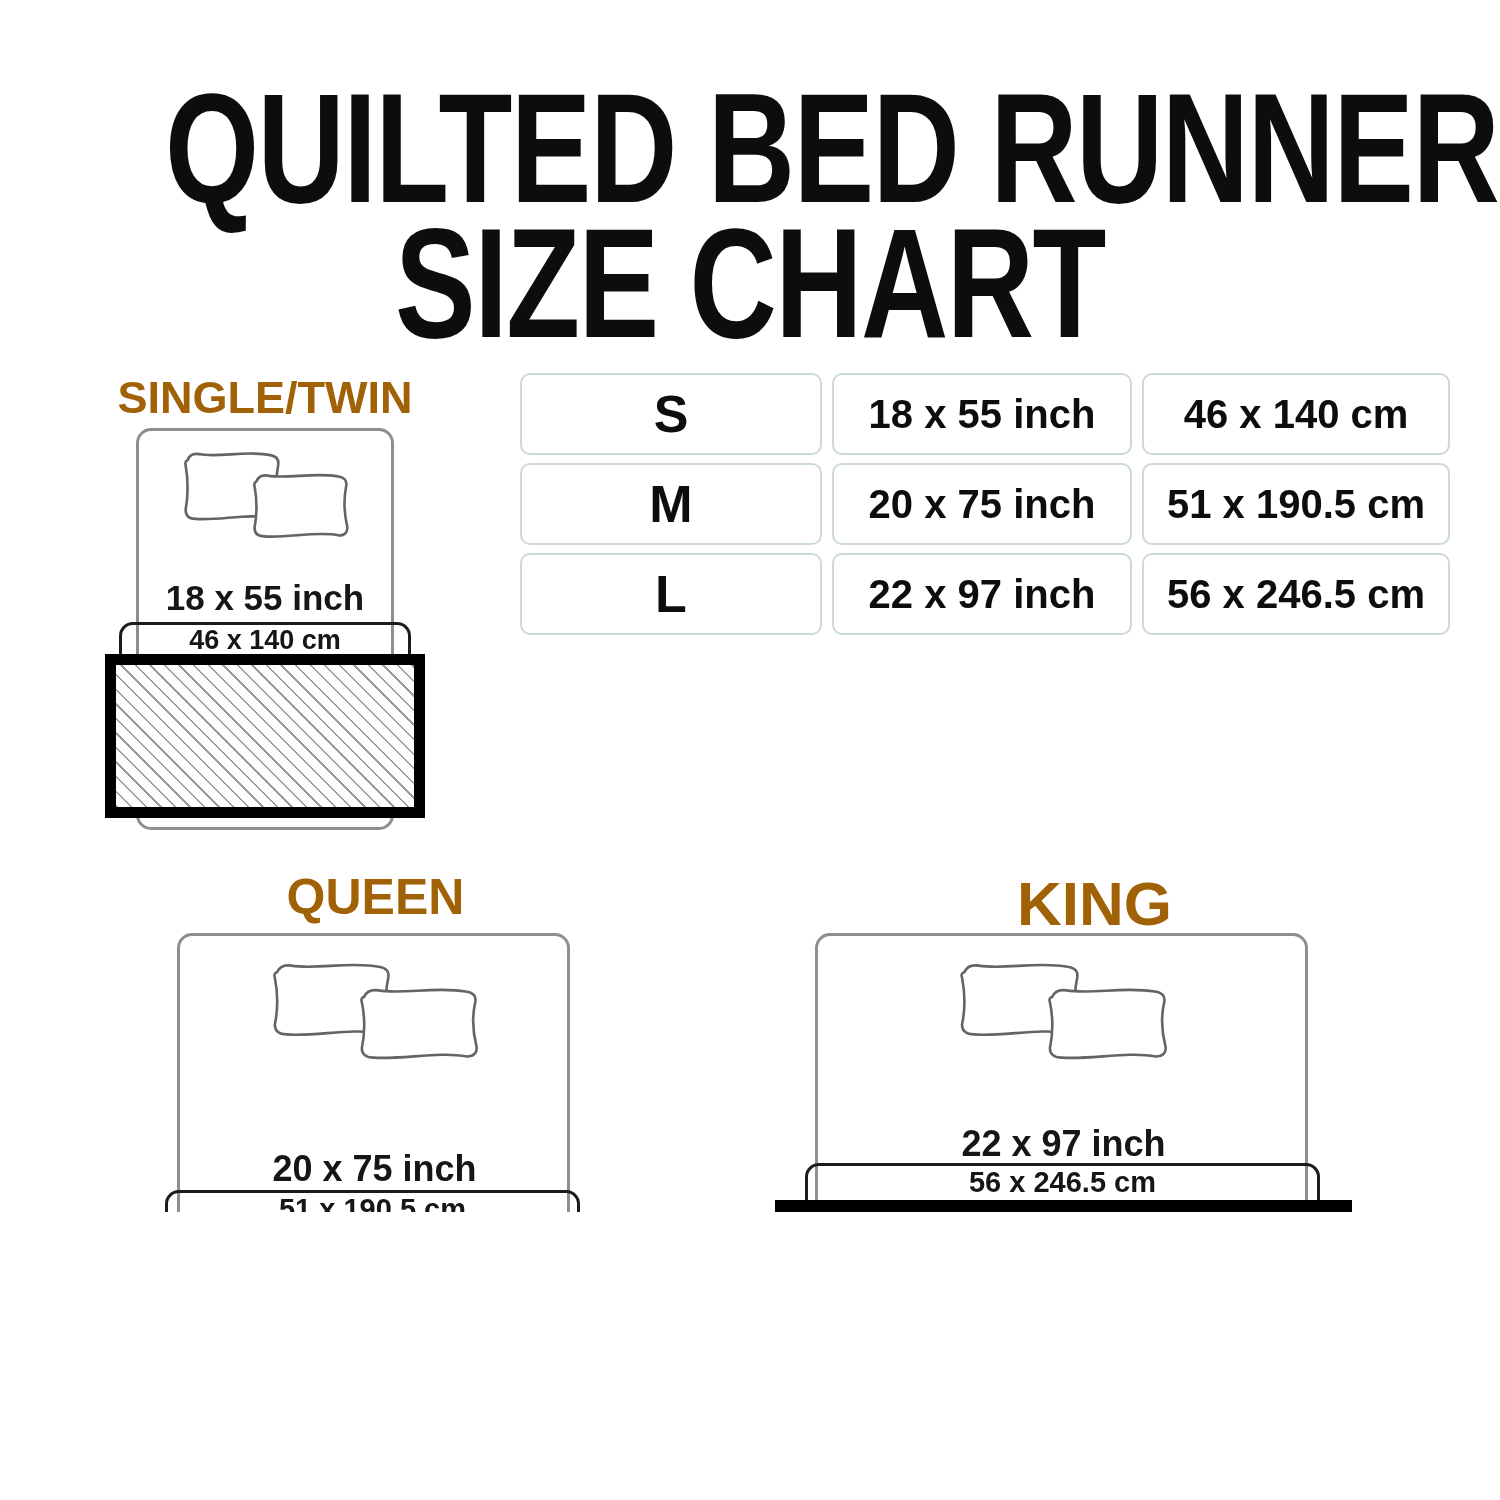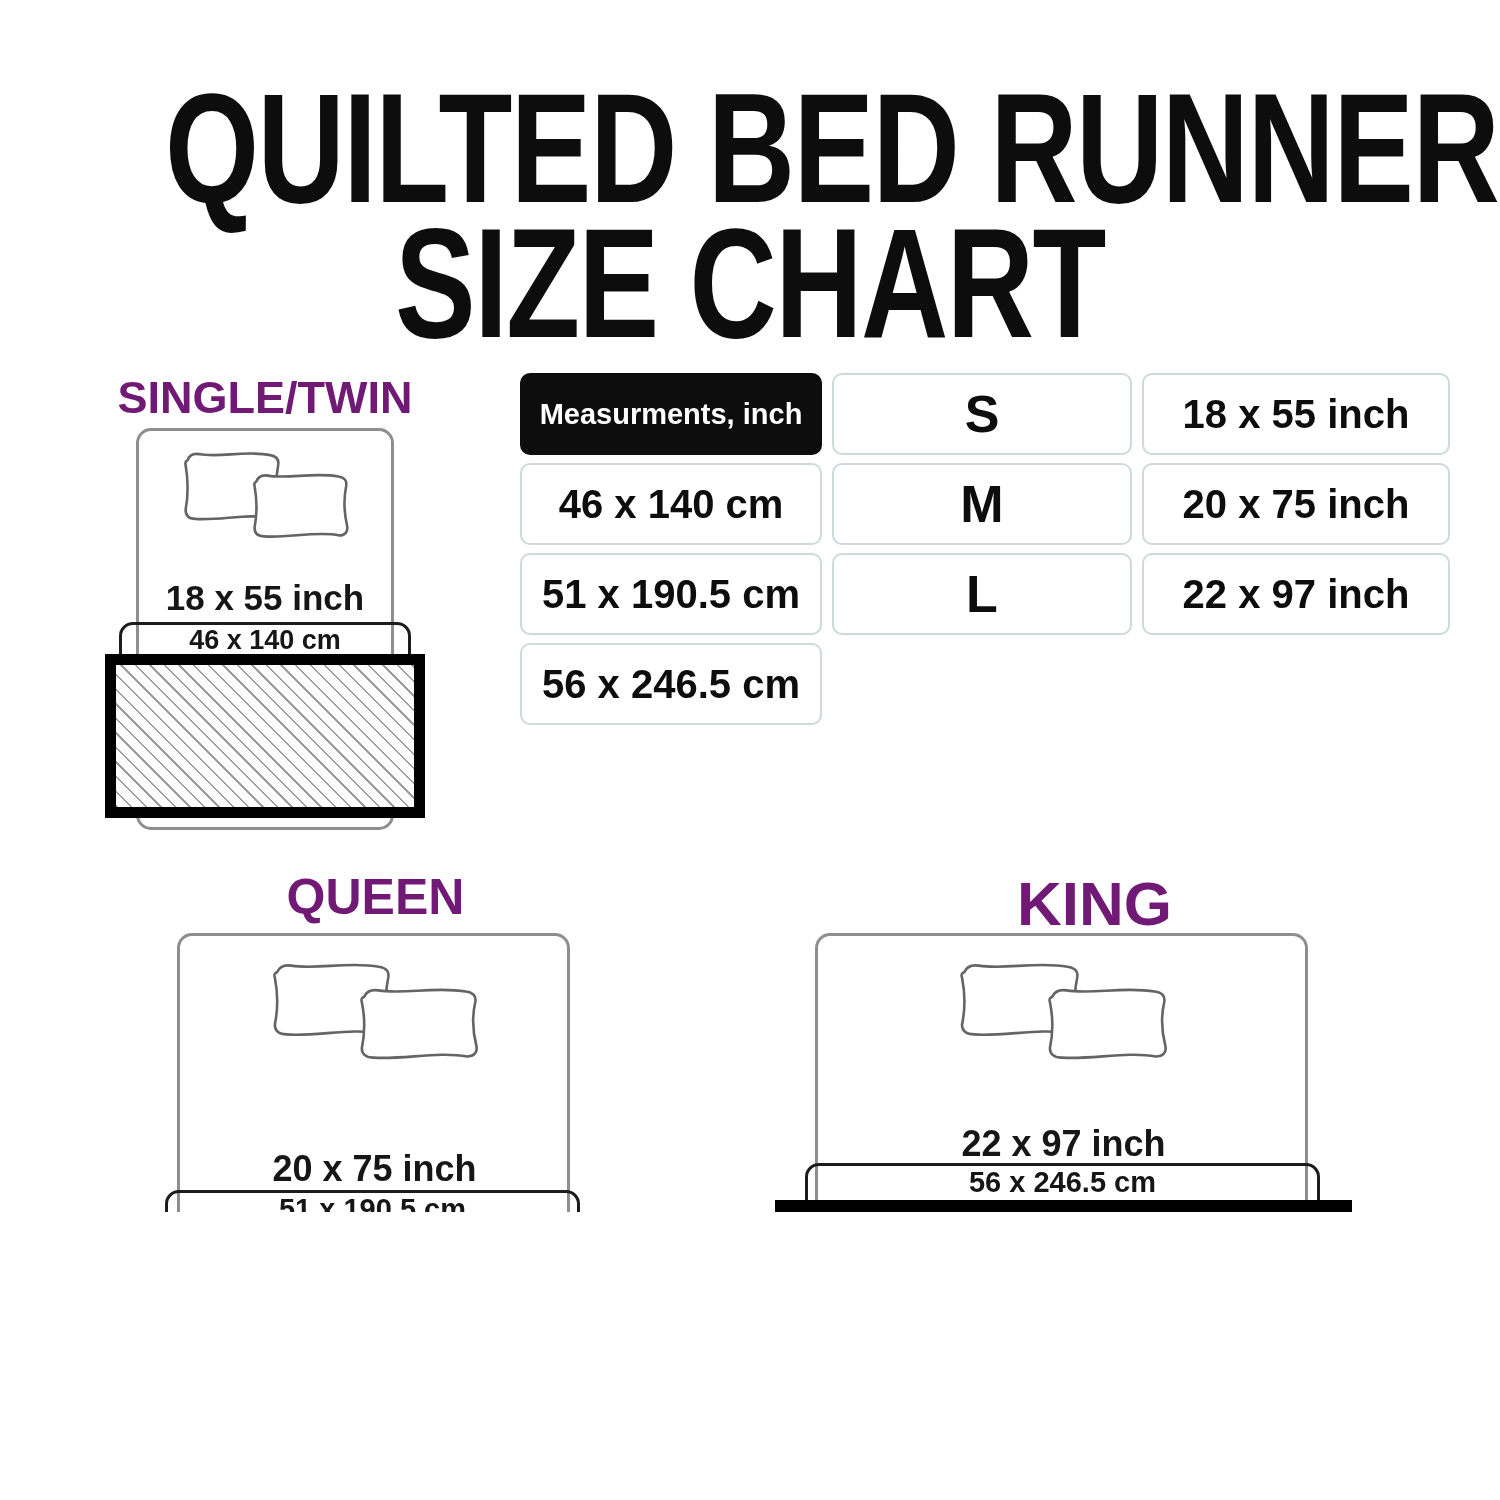--- a/index.html
+++ b/index.html
@@ -41,21 +41,21 @@
     background:#ffffff;
     border:2px solid #ccd9dd;border-radius:10px;
     display:flex;align-items:center;justify-content:center;
     font-weight:bold;color:#0d0d0d;
   }
   .td.size{font-size:52px;}
   .td.meas{font-size:40px;}
 
   
   .section-label{
-    font-size:45px;font-weight:bold;color:#701a75;white-space:nowrap;
+    font-size:45px;font-weight:bold;color:#a16207;white-space:nowrap;
   }
   .bed-outline{
     border:3px solid #8e8e8e;border-radius:15px;background:transparent;
   }
   .extent-outline{
     border:3px solid #1c1c1c;border-radius:14px;background:transparent;
   }
   .runner{
     border:11px solid #000000;
     background-color:#fdfdfd;
@@ -94,21 +94,20 @@
     <div class="abs dim-inch ctr" style="left:105px;top:578px;width:320px;font-size:35px;">18 x 55 inch</div>
 
     <div class="abs extent-outline" style="left:119px;top:622px;width:286px;height:182px;"></div>
 
     <div class="abs dim-cm ctr" style="left:119px;top:625px;width:292px;font-size:27px;">46 x 140 cm</div>
 
     <div class="abs runner" style="left:105px;top:654px;width:320px;height:164px;"></div>
   </div>
 
   <div class="abs" id="size-table">
-    <div class="th">Measurments, inch</div>
 
     <div class="td size">S</div>
     <div class="td meas">18 x 55 inch</div>
     <div class="td meas">46 x 140 cm</div>
 
     <div class="td size">M</div>
     <div class="td meas">20 x 75 inch</div>
     <div class="td meas">51 x 190.5 cm</div>
 
     <div class="td size">L</div>

